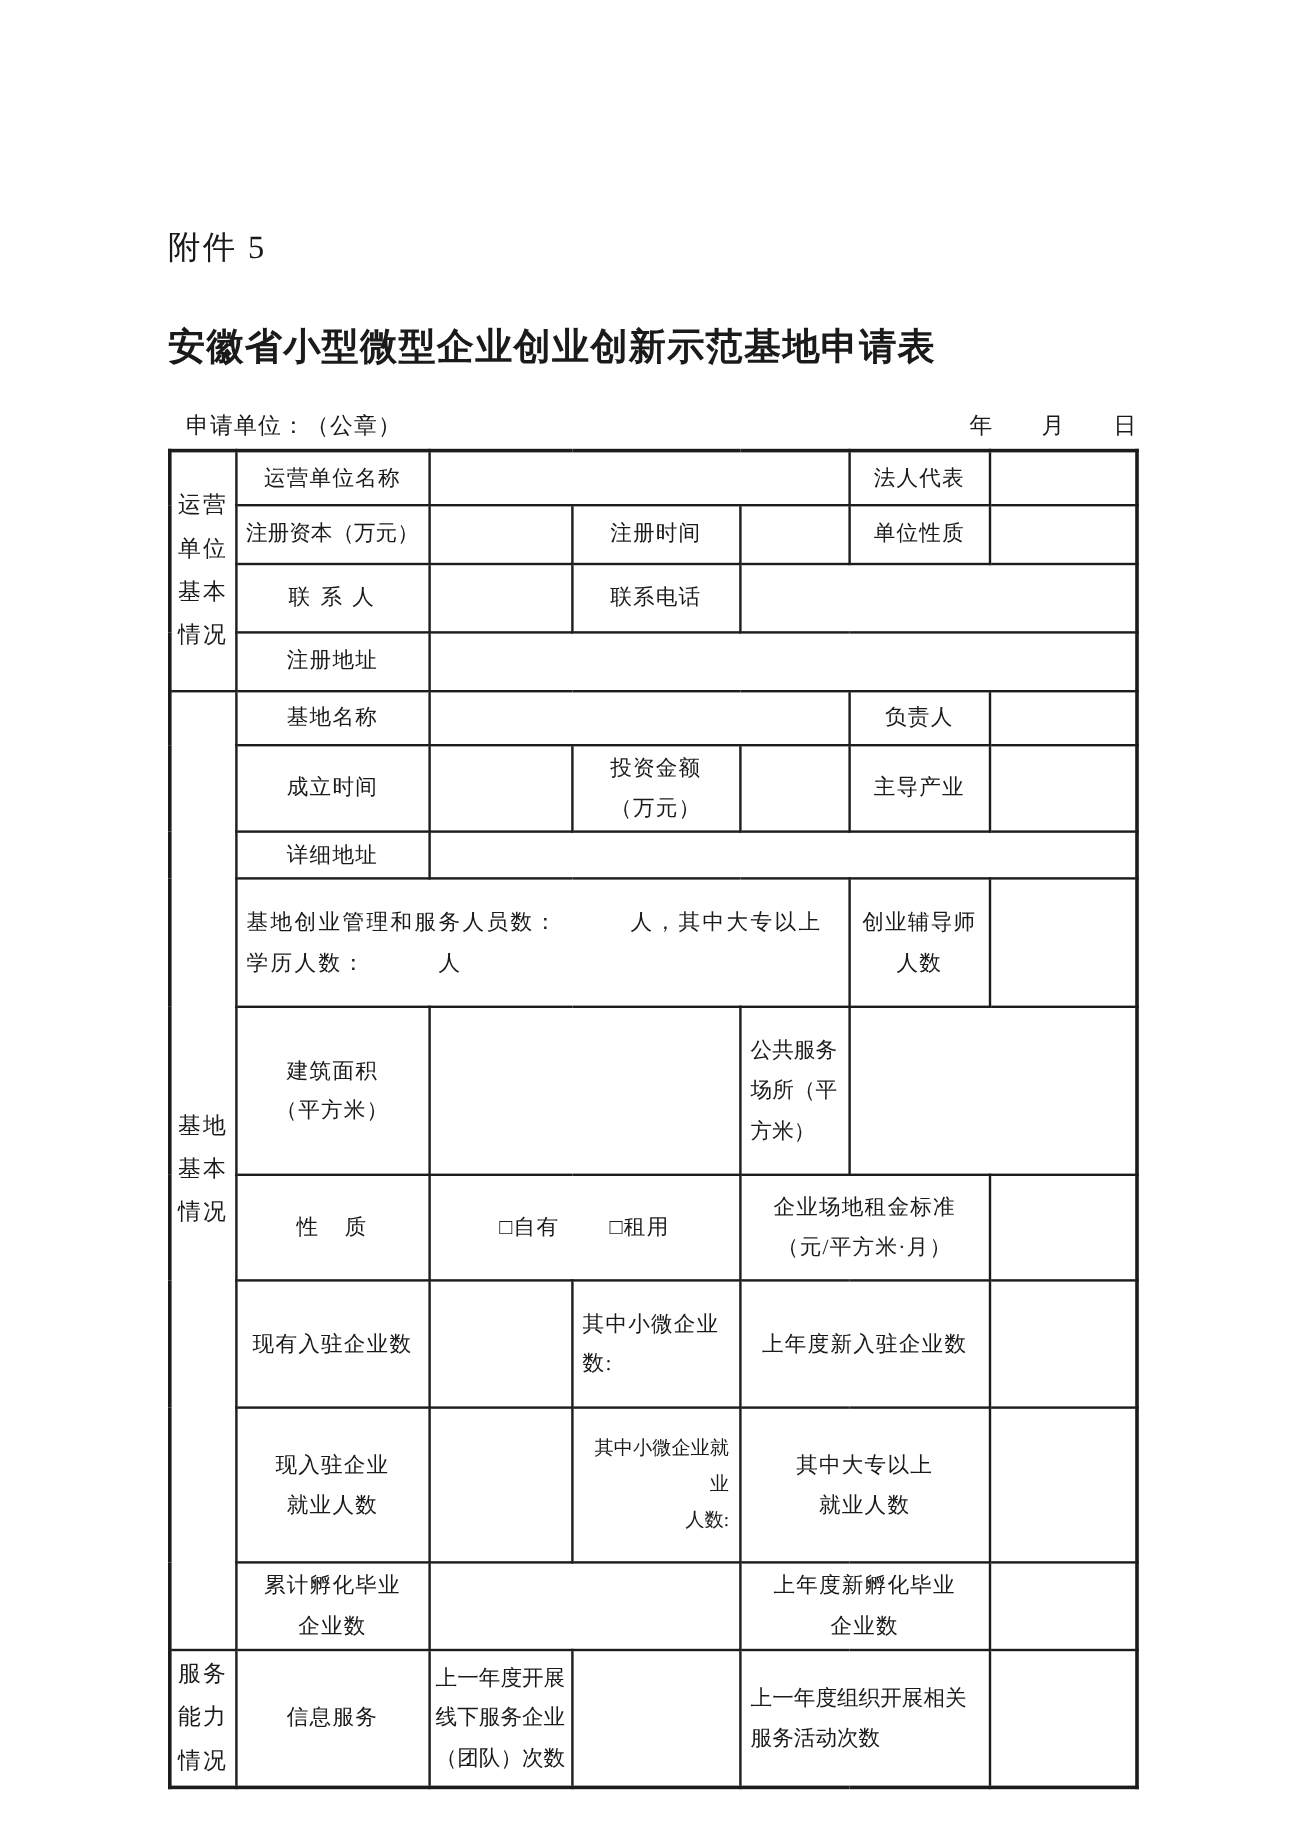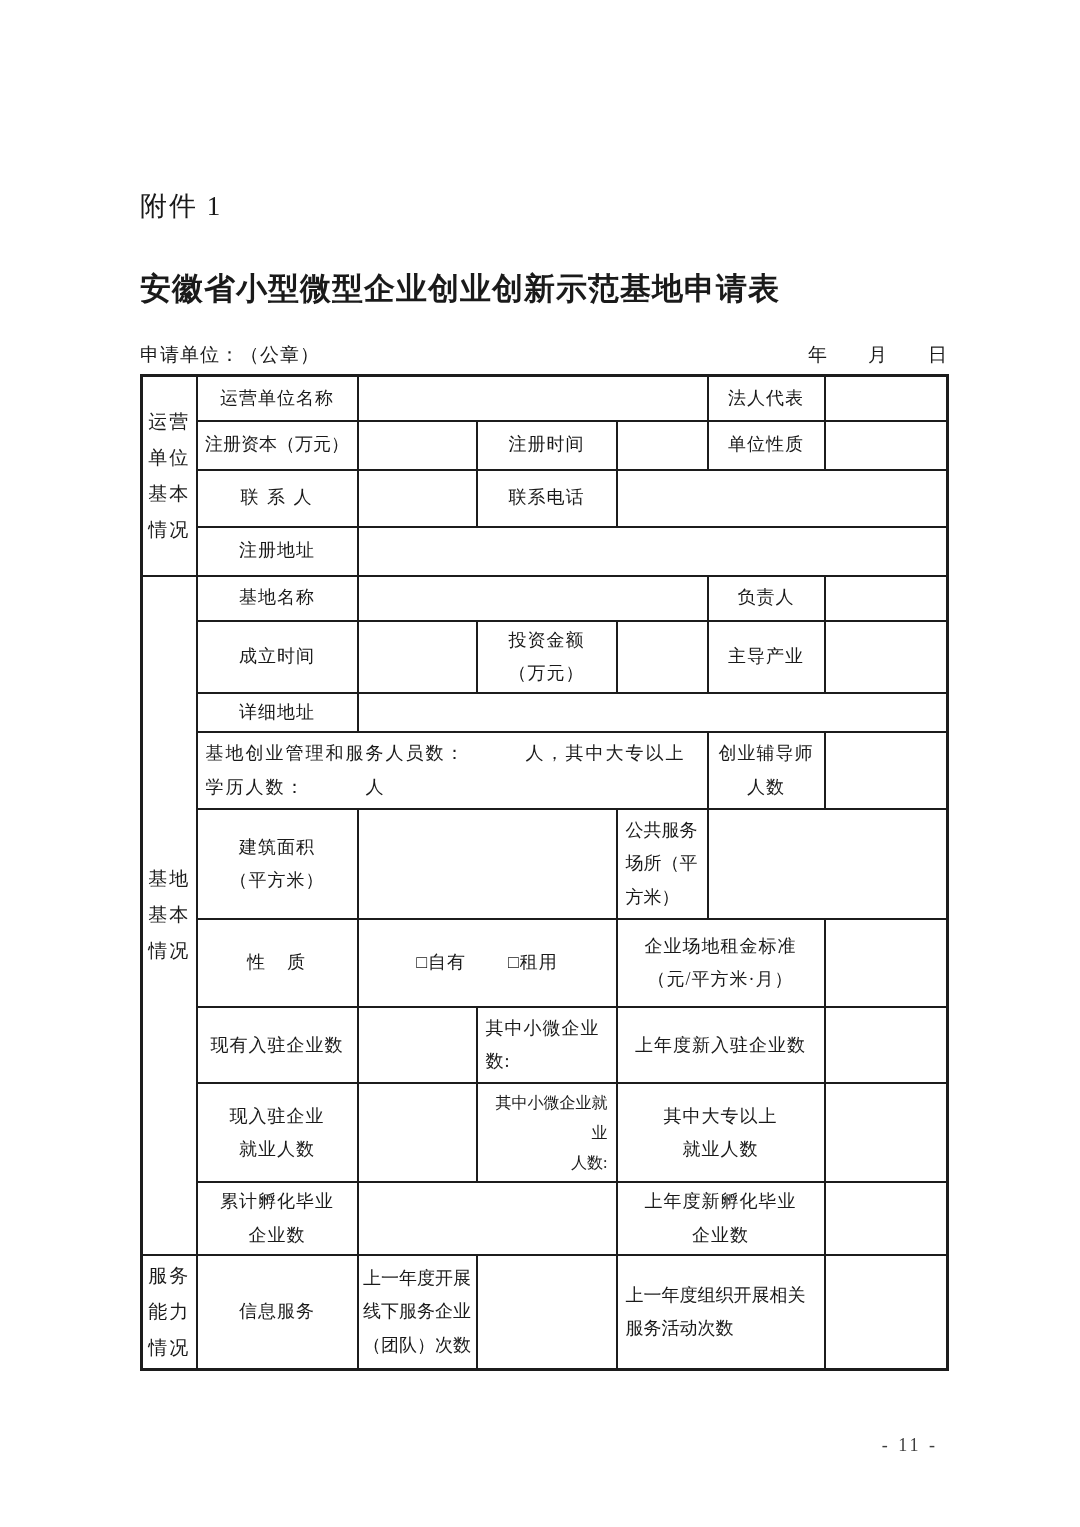--- a/index.html
+++ b/index.html
@@ -25,20 +25,21 @@
     white-space:nowrap;
   }
   .subhead {
     margin-top:32px;
     display:flex;
     justify-content:space-between;
     align-items:flex-end;
     font-size:19px;
     letter-spacing:1px;
     margin-bottom:6px;
+    margin-left:15px;
   }
   table {
     border-collapse:collapse;
     table-layout:fixed;
     width:806px;
     border:3px solid #1c1c1c;
   }
   td {
     border:2px solid #1c1c1c;
     vertical-align:middle;
@@ -50,41 +51,41 @@
     padding:2px 3px;
   }
   td.vhead {
     font-size:19px;
     line-height:36px;
     letter-spacing:2px;
     padding:0;
   }
   td.left {
     text-align:left;
-    padding:4px 8px;
+    padding:19px 8px;
   }
   td.ls2 { letter-spacing:2px; }
   td.ls0 { letter-spacing:0; }
   td.fs16 { font-size:16px;text-align:right; }
   .cb-gap { display:inline-block; width:42px; }
   .pagenum {
     margin-top:64px;
     text-align:right;
     padding-right:10px;
     font-size:18px;
     letter-spacing:3px;
     color:#3d3d3d;
   }
 </style>
 </head>
 <body>
 
 <div class="content">
 
-  <div class="attachment">附件 1</div>
+  <div class="attachment">附件 5</div>
 
   <div class="title">安徽省小型微型企业创业创新示范基地申请表</div>
 
   <div class="subhead">
     <span>申请单位：（公章）</span>
     <span>年　　月　　日</span>
   </div>
 
   <table>
     <colgroup>

